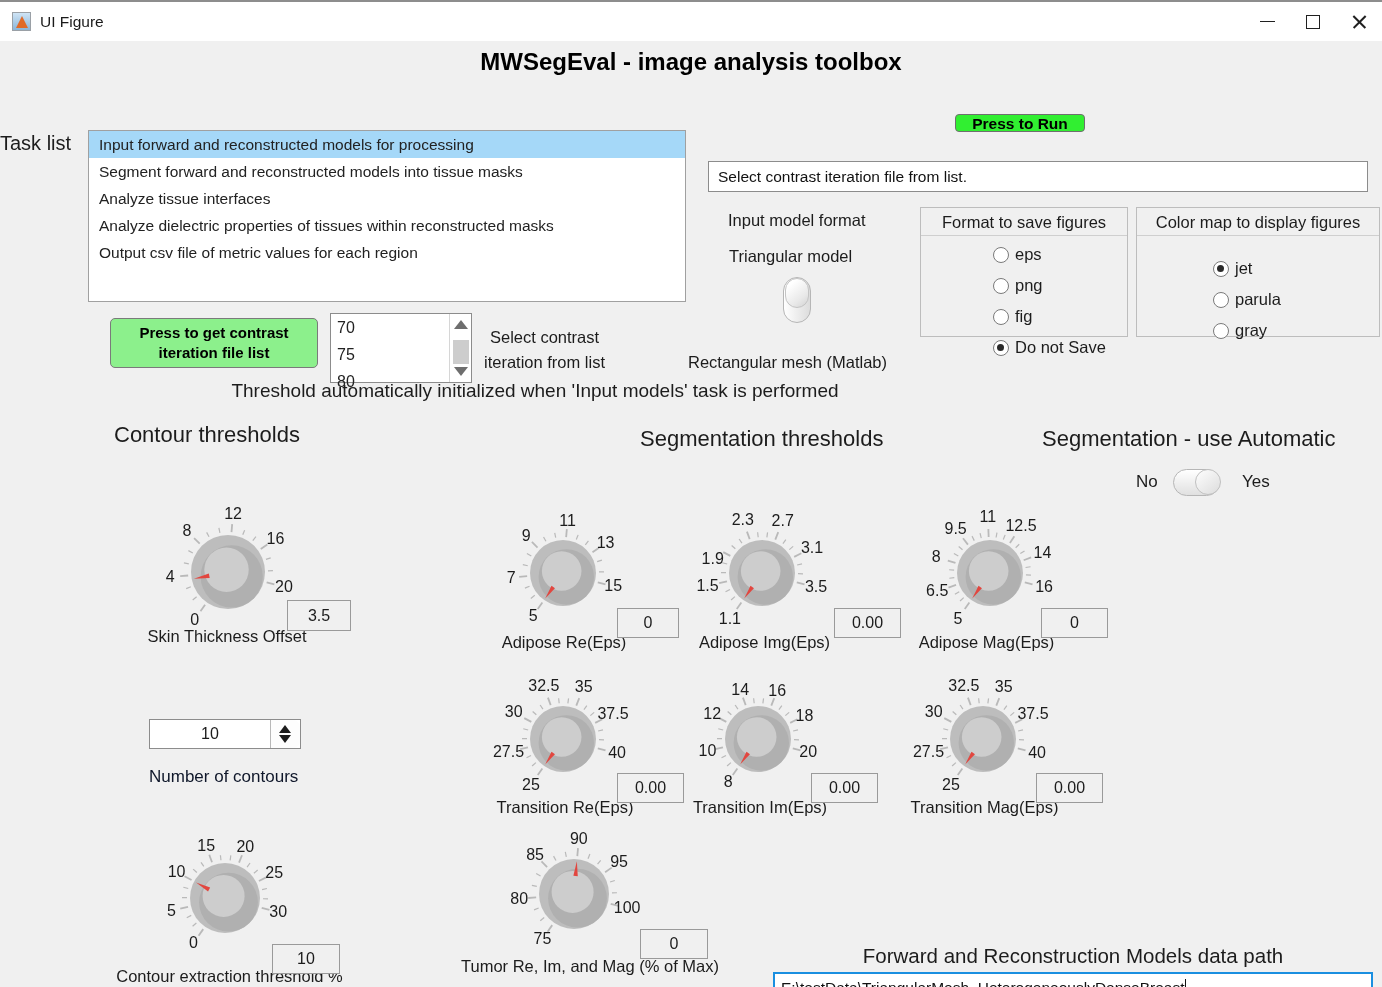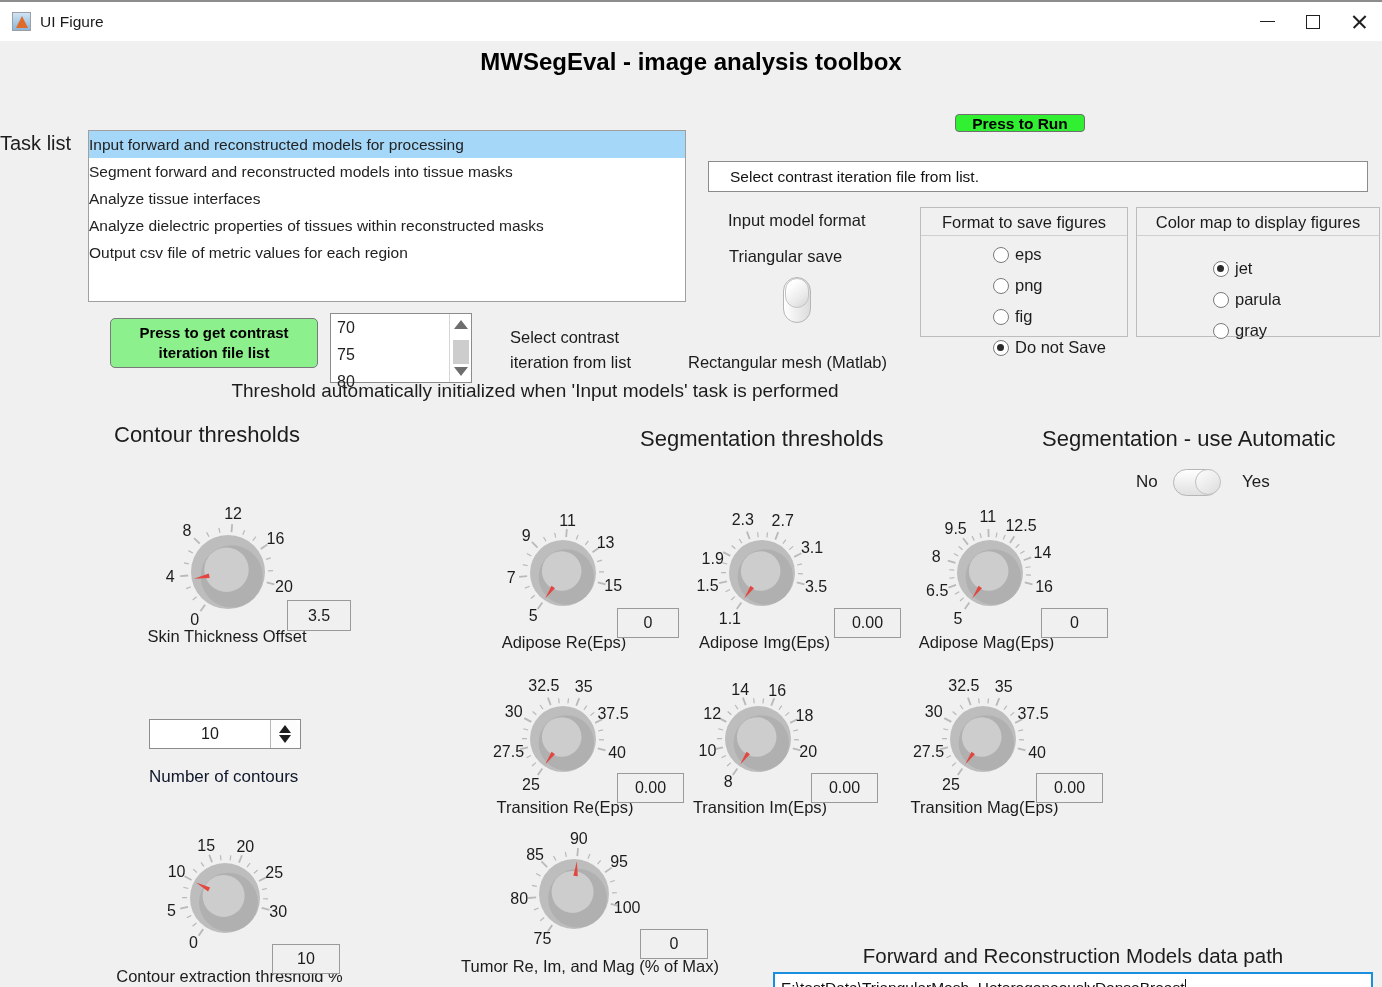--- a/index.html
+++ b/index.html
@@ -50,35 +50,35 @@
     font-size: 24px; font-weight: bold; color: #000;
   }
 
   
   #tasklist-label { position: absolute; left: 0; top: 91px; font-size: 20px; color: #1c1c1c; }
   #tasklist {
     position: absolute; left: 88px; top: 89px; width: 598px; height: 172px;
     background: #fff; border: 1px solid #a0a0a0;
   }
   .task-item {
-    height: 27px; line-height: 27px; font-size: 15.5px; color: #222;
+    height: 27px; line-height: 27px; padding-left: 10px; font-size: 15.5px; color: #222;
     white-space: nowrap;
   }
   .task-item.sel { background: #a5d8f8; }
 
   
   #run-btn {
     position: absolute; left: 955px; top: 73px; width: 130px; height: 18px;
     background: #31ef31; border: 1px solid #6f6f6f; border-radius: 4px;
     font-size: 15.5px; font-weight: bold; color: #000; cursor: pointer;
   }
   #status-box {
     position: absolute; left: 708px; top: 120px; width: 660px; height: 31px;
     background: #fff; border: 1px solid #8c8c8c;
-    font-size: 15.5px; color: #111; line-height: 30px; padding-left: 21px;
+    font-size: 15.5px; color: #111; line-height: 30px; padding-left: 9px;
   }
 
   
   #imf-label { position: absolute; left: 728px; top: 170px; font-size: 16.5px; color: #1c1c1c; }
   #tri-label { position: absolute; left: 729px; top: 206px; font-size: 16.5px; color: #1c1c1c; }
   #rect-label { position: absolute; left: 688px; top: 312px; font-size: 16.5px; color: #1c1c1c; }
   #mesh-switch {
     position: absolute; left: 783px; top: 236px; width: 28px; height: 46px;
     border-radius: 14px; border: 1.5px solid #b6b6b6;
     background: linear-gradient(90deg,#ffffff,#dcdcdc);
@@ -124,21 +124,21 @@
   #cl-scroll { width: 22px; background: #fff; border-left: 1px solid #d6d6d6; position: relative; }
   .cl-arrow {
     position: absolute; left: 4px; width: 0; height: 0;
     border-left: 7px solid transparent; border-right: 7px solid transparent;
   }
   .cl-up { top: 6px; border-bottom: 9px solid #6e6e6e; }
   .cl-down { bottom: 6px; border-top: 9px solid #6e6e6e; }
   #cl-thumb { position: absolute; left: 3px; top: 26px; width: 16px; height: 24px; background: #cdcdcd; }
   #contrast-hint {
     position: absolute; left: 484px; top: 284px; font-size: 16.5px; color: #1c1c1c;
-    line-height: 1.5; text-align: left; margin-left: 26px;
+    line-height: 1.5; text-align: center;
   }
 
   
   #thresh-note {
     position: absolute; left: 0; top: 339px; width: 1070px; text-align: center;
     font-size: 19px; color: #1c1c1c;
   }
 
   
   .section-head { position: absolute; font-size: 22px; color: #1c1c1c; }
@@ -239,21 +239,21 @@
       <div class="task-item">Segment forward and reconstructed models into tissue masks</div>
       <div class="task-item">Analyze tissue interfaces</div>
       <div class="task-item">Analyze dielectric properties of tissues within reconstructed masks</div>
       <div class="task-item">Output csv file of metric values for each region</div>
     </div>
 
   <button id="run-btn">Press to Run</button>
   <div id="status-box">Select contrast iteration file from list.</div>
 
   <div id="imf-label">Input model format</div>
-  <div id="tri-label">Triangular save</div>
+  <div id="tri-label">Triangular model</div>
   <div id="mesh-switch">
     <div id="mesh-knob"></div>
   </div>
   <div id="rect-label">Rectangular mesh (Matlab)</div>
 
   <div class="panel" id="cmap-panel">
     <div class="panel-title">Color map to display figures</div>
     <div id="cmap-list">
         <div class="radio-row">
           <span class="radio on"></span>

